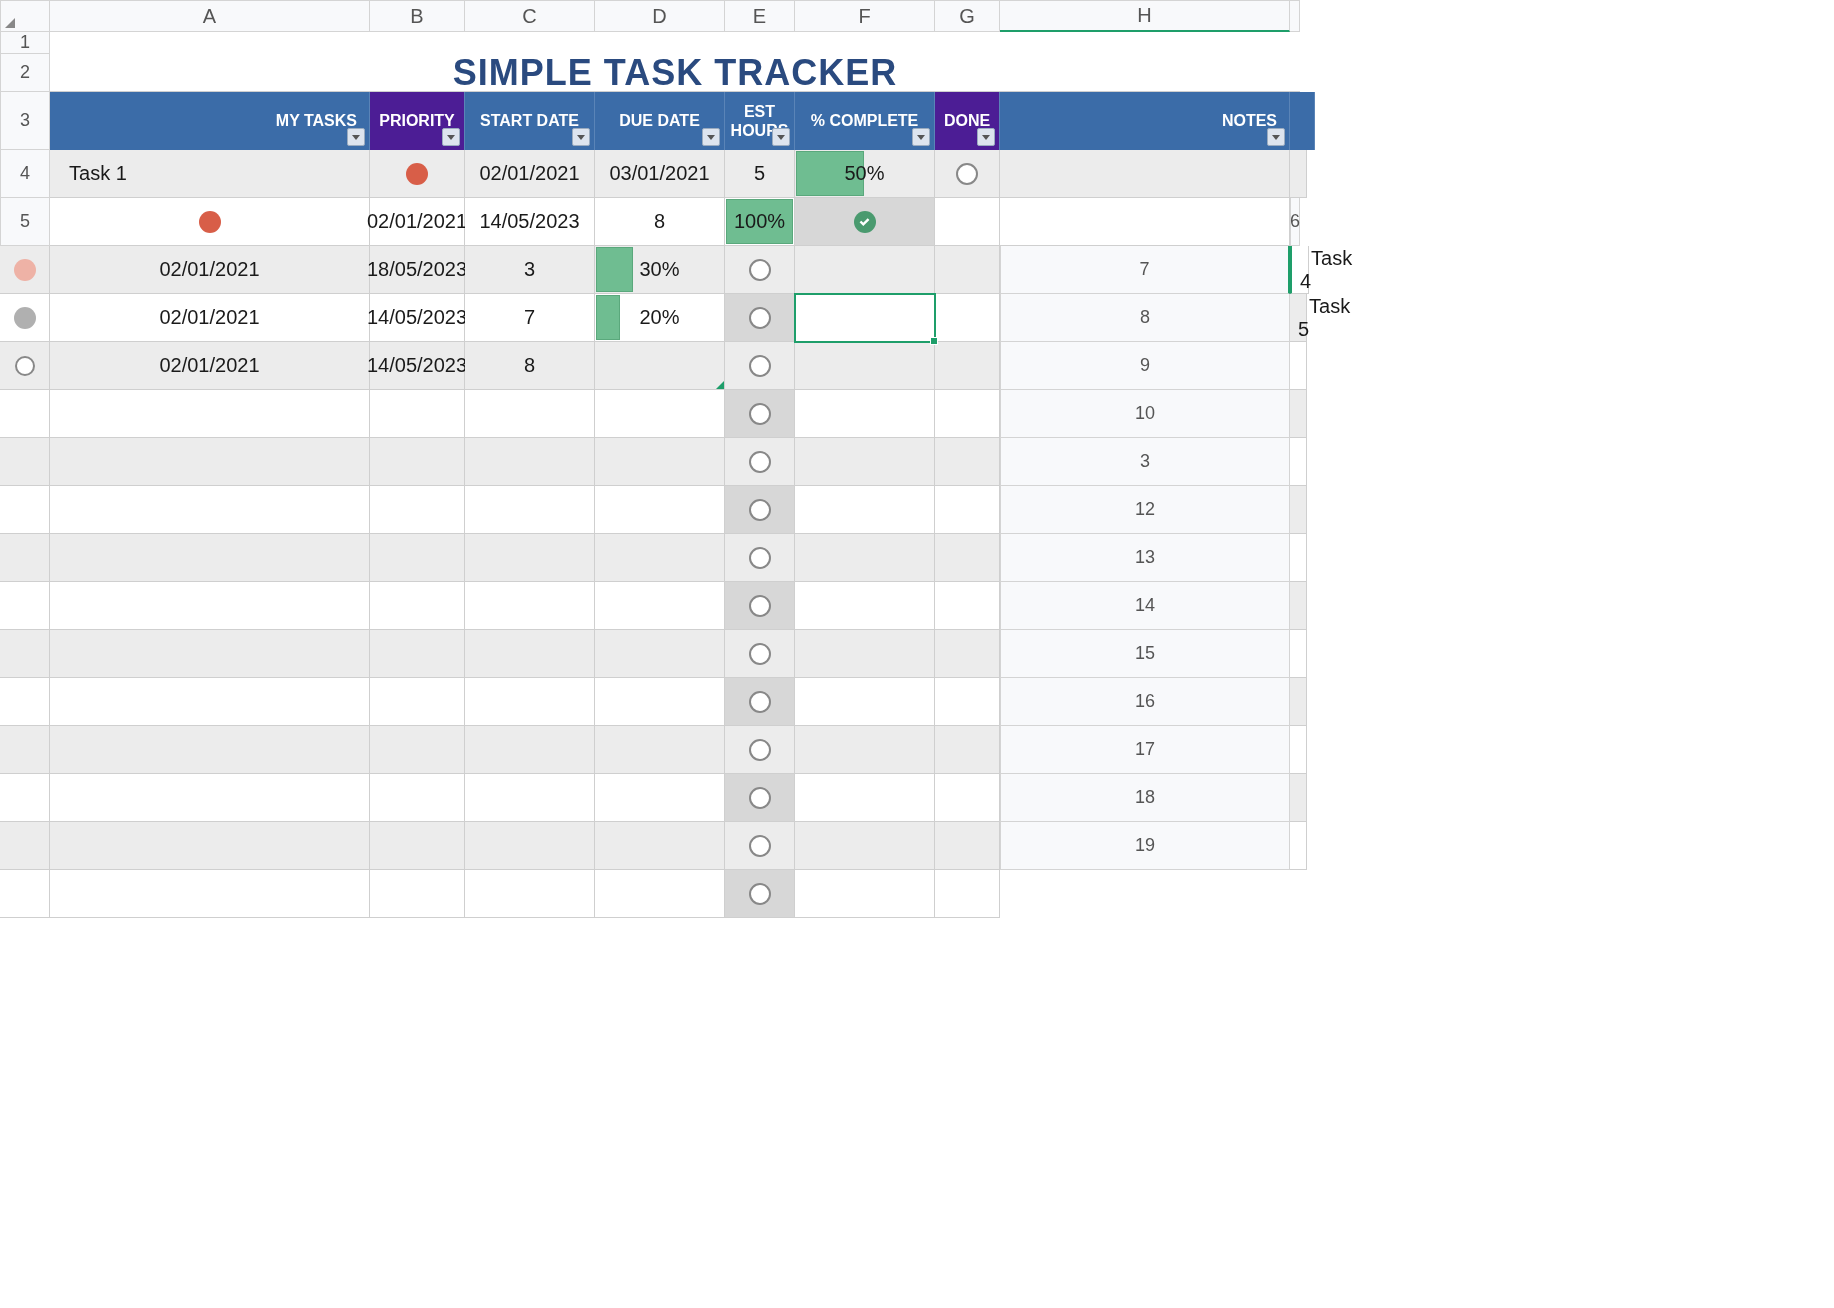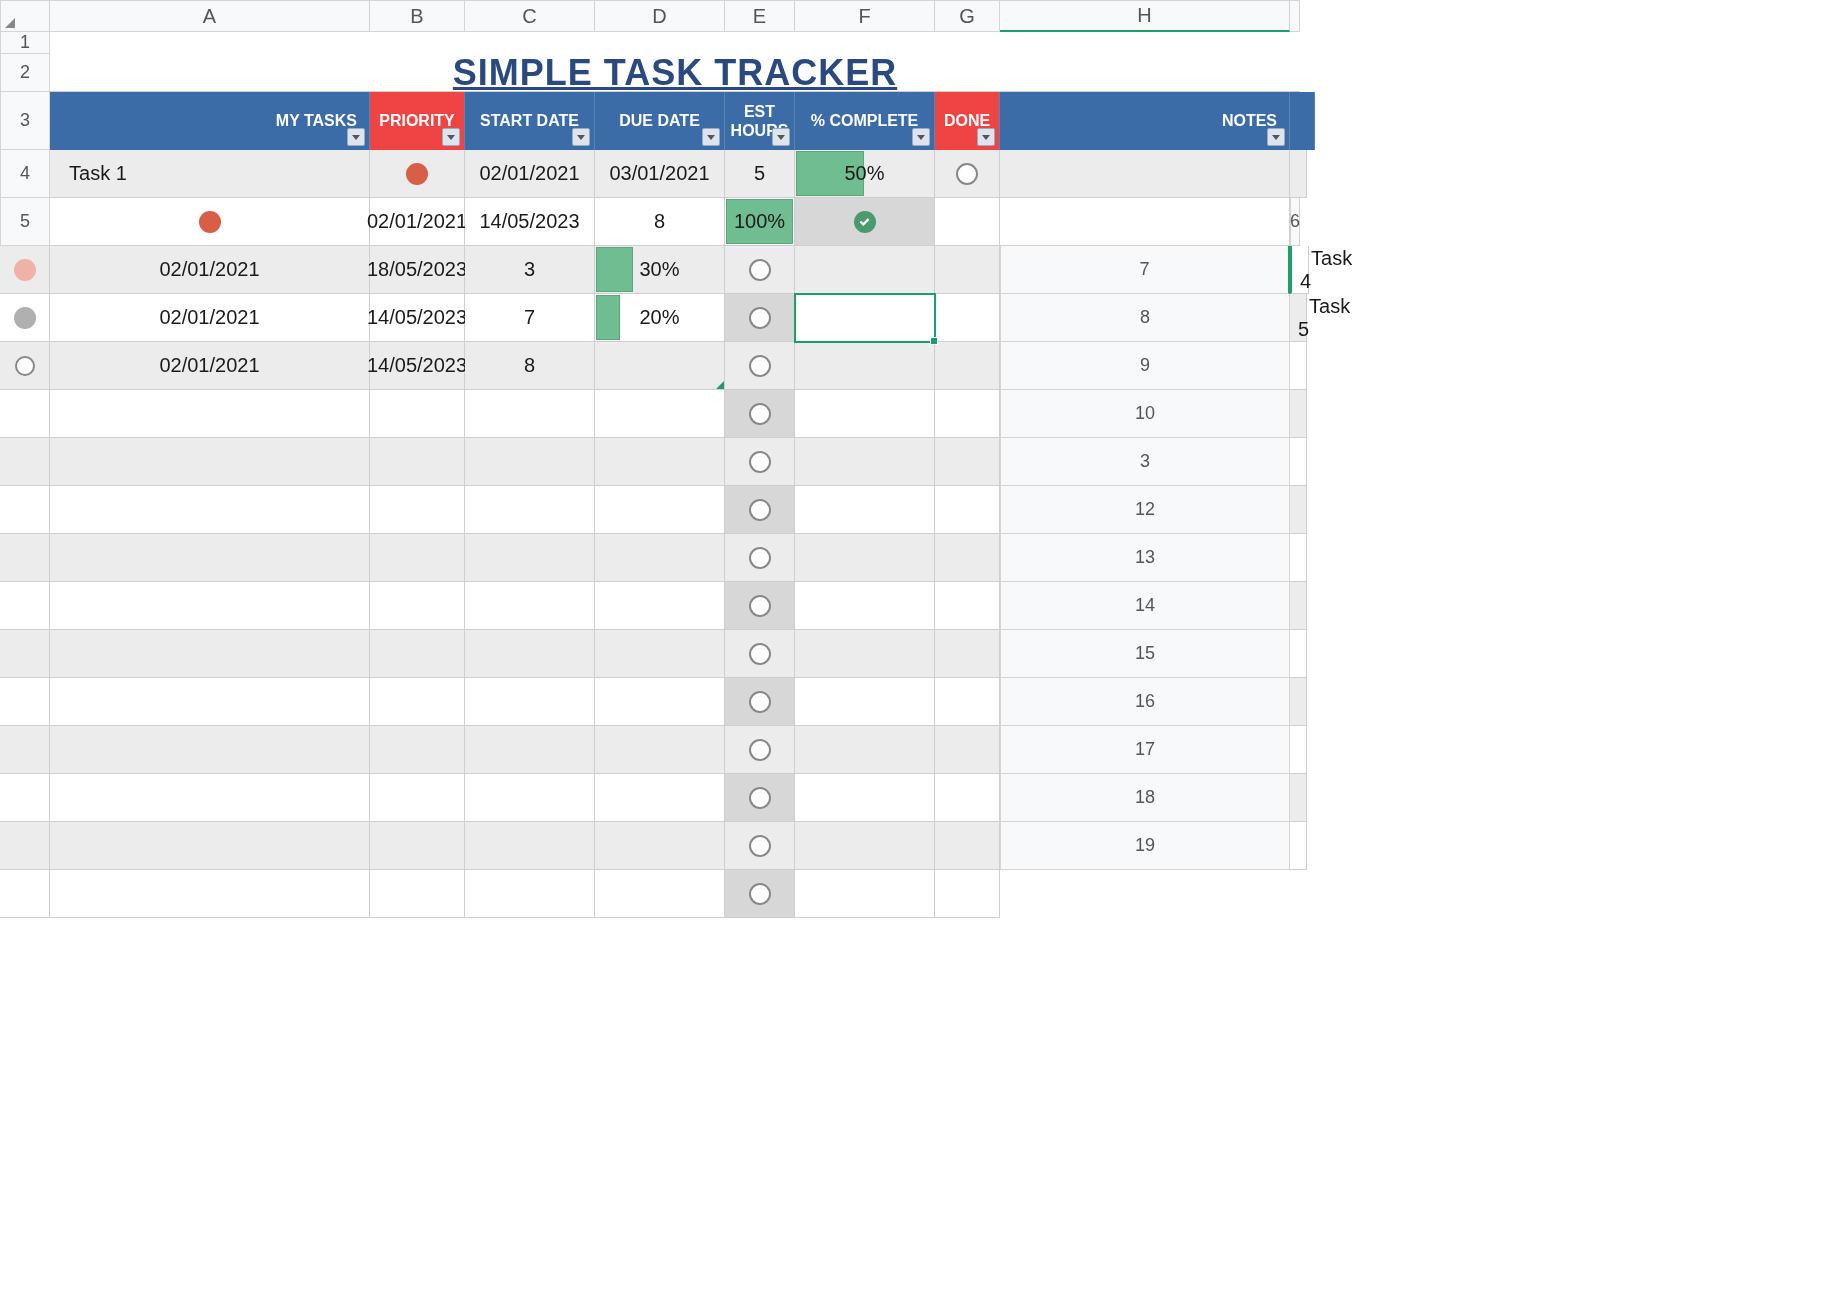--- a/index.html
+++ b/index.html
@@ -20,21 +20,21 @@
     
     .cell { border-right: 1px solid #cfcfcf; border-bottom: 1px solid #cfcfcf; display: flex; align-items: center; font-size: 20px; color: #1a1a1a; padding: 0 8px; height: 48px; background: #fff; position: relative; }
     .cell.r3 { height: 58px; justify-content: flex-end; }
     .cell.gray { background: #ececec; }
     .cell.center { justify-content: center; }
     
     .title-cell { grid-column: 2 / 10; height: 60px; display: flex; align-items: center; justify-content: center; color: #2a4a7f; font-size: 36px; font-weight: bold; letter-spacing: 1px; border-bottom: 1px solid #cfcfcf; }
     .title-merge1 { grid-column: 2 / 10; height: 22px; border-bottom: none; }
     
     .hdr { background: #3b6ca8; color: #fff; font-weight: bold; font-size: 16px; border-right: 1px solid #5a84b7; border-bottom: none; position: relative; padding: 0 12px; }
-    .hdr.dark { background: #ef4444; }
+    .hdr.dark { background: #4c1d95; }
     .hdr.cc { justify-content: center; text-align: center; line-height: 1.2; }
     .filter-btn { position: absolute; bottom: 4px; right: 4px; width: 18px; height: 18px; background: #dde4ee; border: 1px solid #9aabbf; border-radius: 2px; display: flex; align-items: center; justify-content: center; }
     .filter-btn::after { content: ''; width: 0; height: 0; border-left: 4px solid transparent; border-right: 4px solid transparent; border-top: 5px solid #555; }
     
     .priority-dot { width: 22px; height: 22px; border-radius: 50%; margin: 0 auto; }
     .p-red { background: #d85e48; }
     .p-pink { background: #eeb2a6; }
     .p-gray { background: #b0b0b0; }
     .p-empty { background: #fff; border: 2.5px solid #888; width: 20px; height: 20px; }
     
@@ -67,21 +67,21 @@
     <div class="col-header">C</div>
     <div class="col-header">D</div>
     <div class="col-header">E</div>
     <div class="col-header">F</div>
     <div class="col-header">G</div>
     <div class="col-header active">H</div>
     <div class="col-header"></div>
     <div class="row-header r1">1</div>
     <div class="title-merge1" style="grid-column: 2 / 11;"></div>
     <div class="row-header r2">2</div>
-    <div class="title-cell" style="grid-column: 2 / 11; height: 38px; text-decoration: underline;">SIMPLE TASK TRACKER</div>
+    <div class="title-cell" style="grid-column: 2 / 11; height: 38px;">SIMPLE TASK TRACKER</div>
     <div class="row-header r3">3</div>
     <div class="cell hdr r3">
       <span>MY TASKS</span>
       <div class="filter-btn"></div>
     </div>
     <div class="cell hdr dark r3 cc">
       <span>PRIORITY</span>
       <div class="filter-btn"></div>
     </div>
     <div class="cell hdr r3 cc">

